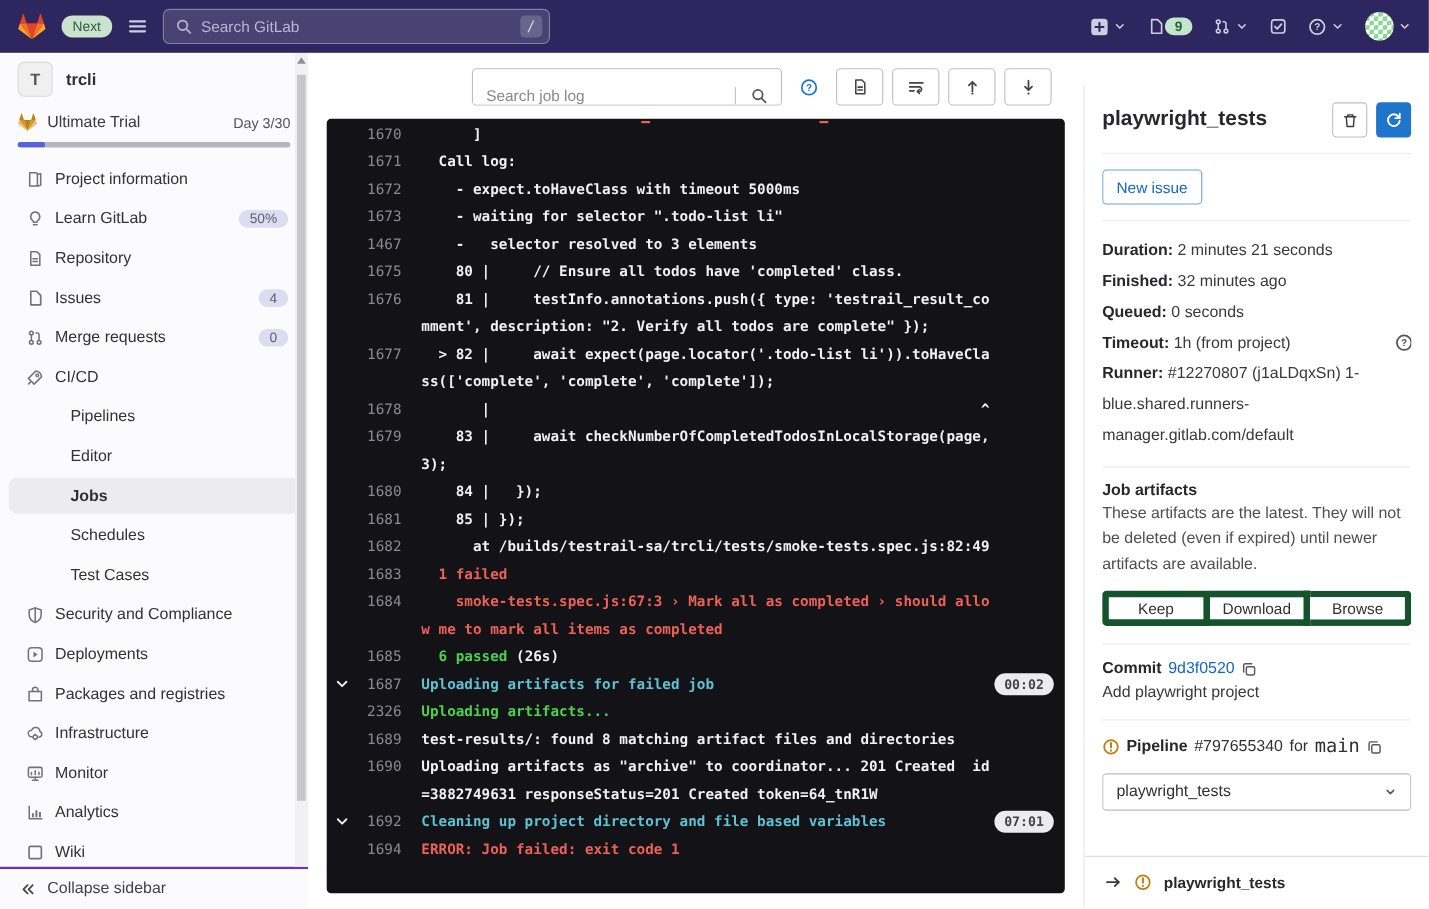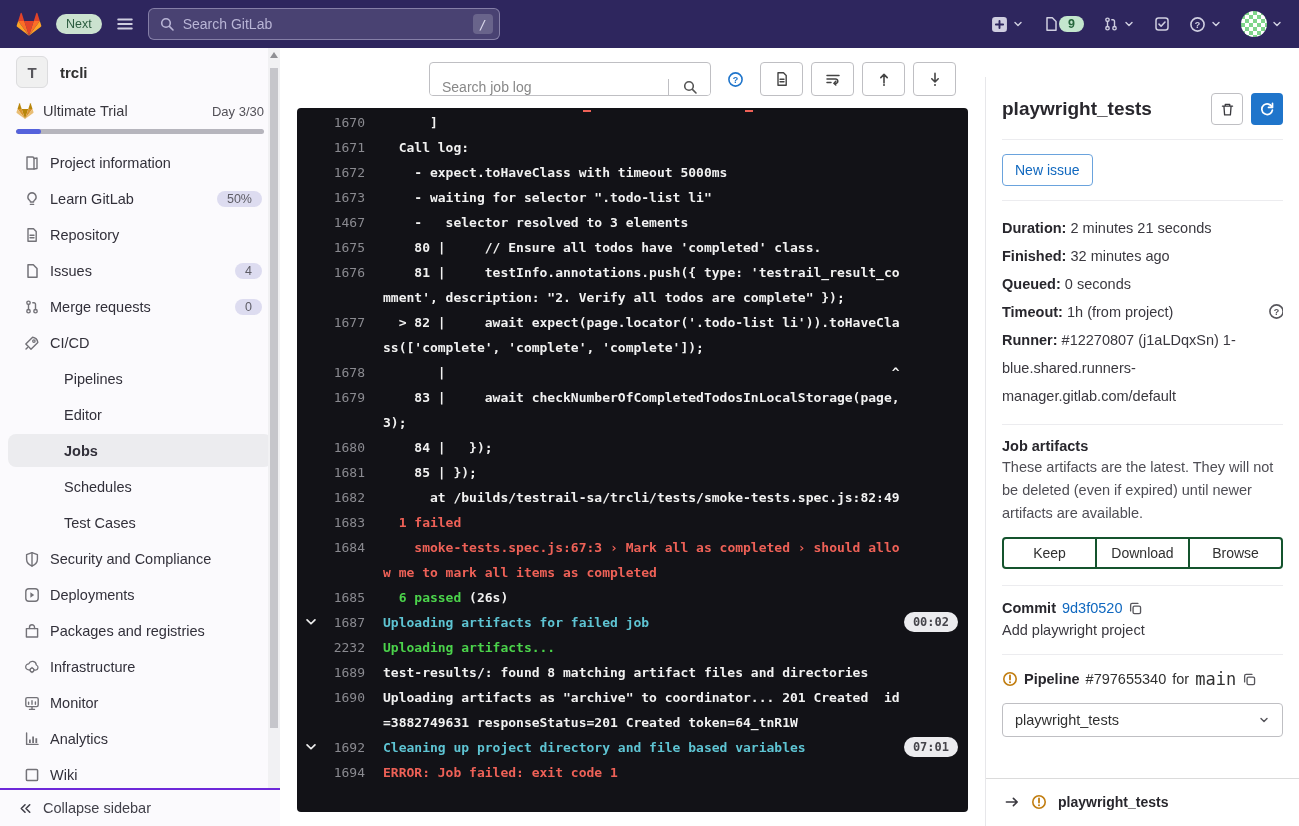--- a/index.html
+++ b/index.html
@@ -81,21 +81,21 @@
   .new-issue-wrap { padding:14px 0; }
   .new-issue { height:32px; padding:0 12px; border:1px solid #6aa3dd; border-radius:4px; background:#fff; color:#1068bf; font-size:14px; cursor:pointer; }
   .details { padding:13px 0 14px; }
   .detail-row { position:relative; line-height:28px; font-size:14.5px; color:#3a383f; padding-right:22px; }
   .detail-row b { color:#28272d; }
   .detail-help { position:absolute; right:-2px; top:5px; color:#57565c; cursor:pointer; }
   .artifacts { padding:13px 0 16px; }
   .artifacts h3 { font-size:14.5px; color:#28272d; margin-bottom:2px; }
   .artifacts p { color:#4f4e55; line-height:23px; font-size:14.5px; margin-bottom:12px; }
   .btn-group { display:flex; width:100%; }
-  .btn-group button { flex:1; height:32px; background:#fff; border:2px solid #14532d; color:#303030; font-size:14px; cursor:pointer; }
+  .btn-group button { flex:1; height:32px; background:#fff; border:6px solid #14532d; color:#303030; font-size:14px; cursor:pointer; }
   .btn-group button:first-child { border-radius:4px 0 0 4px; }
   .btn-group button:last-child { border-radius:0 4px 4px 0; }
   .btn-group button + button { border-left:none; }
   .commit-block { padding:14px 0 16px; font-size:14.5px; }
   .commit-row { display:flex; align-items:center; gap:6px; }
   .commit-row b { color:#28272d; }
   .sha-link { color:#1068bf; cursor:pointer; }
   .copy-icon { color:#57565c; cursor:pointer; }
   .commit-msg { margin-top:6px; color:#3a383f; }
   .pipeline-block { padding:14px 0 18px; font-size:14.5px; }
@@ -512,21 +512,21 @@
         <span class="icon log-chevron">
           <svg width="14" height="14" viewBox="0 0 16 16">
             <path fill="none" stroke="currentColor" stroke-linecap="round" stroke-linejoin="round" stroke-width="2" d="M3.5 5.5 8 10l4.5-4.5"></path>
           </svg>
         </span>
         <span class="lnum">1687</span>
         <span class="ltext"><span class="seg c-teal">Uploading artifacts for failed job</span></span>
         <span class="duration-badge">00:02</span>
       </div>
       <div class="log-line">
-        <span class="lnum">2232</span>
+        <span class="lnum">2326</span>
         <span class="ltext"><span class="seg c-green">Uploading artifacts...</span></span>
       </div>
       <div class="log-line">
         <span class="lnum">1689</span>
         <span class="ltext"><span class="seg c-white">test-results/: found 8 matching artifact files and directories</span></span>
       </div>
       <div class="log-line">
         <span class="lnum">1690</span>
         <span class="ltext"><span class="seg c-white">Uploading artifacts as "archive" to coordinator... 201 Created  id=3882749631 responseStatus=201 Created token=64_tnR1W</span></span>
       </div>

